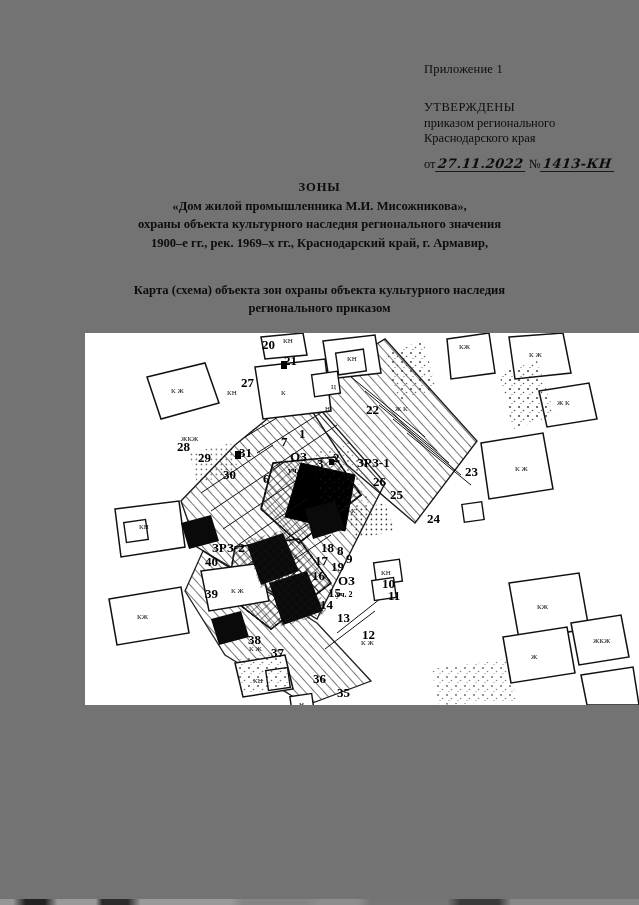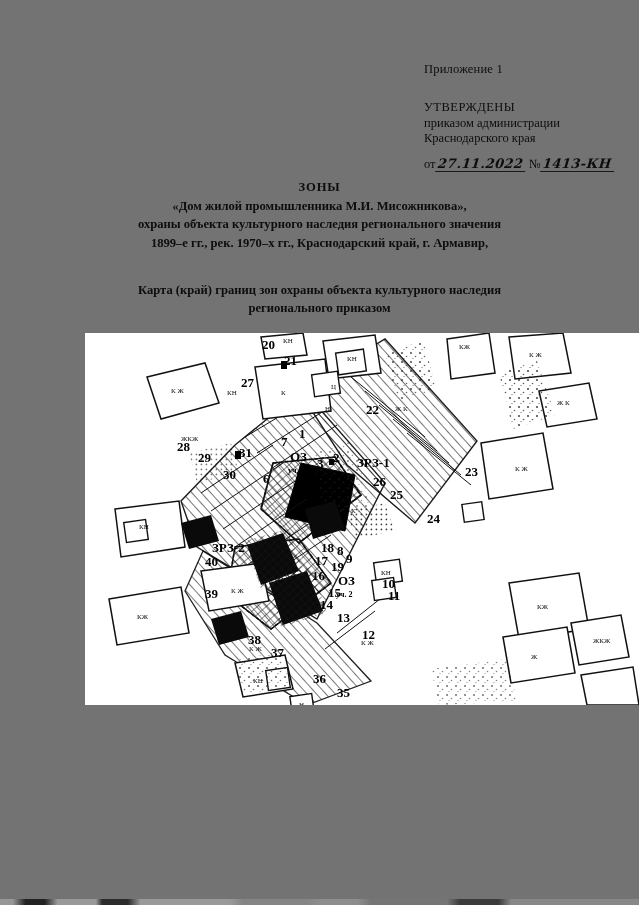--- a/index.html
+++ b/index.html
@@ -71,38 +71,38 @@
 </style>
 </head>
 <body>
 
 <div class="page">
 
   <div class="appendix">Приложение 1</div>
 
   <div class="approve">
     <div class="ttl">УТВЕРЖДЕНЫ</div>
-    <div>приказом администрации</div>
+    <div>приказом регионального</div>
     <div>Краснодарского края</div>
   </div>
 
   <div class="orderline">
     <span>от</span><span class="hand">27.11.2022</span>
     <span>№</span><span class="hand">1413-КН</span>
   </div>
 
   <div class="titleblock">
     <div class="zony">ЗОНЫ</div>
     <div>«Дом жилой промышленника М.И. Мисожникова»,</div>
     <div>охраны объекта культурного наследия регионального значения</div>
-    <div>1899–е гг., рек. 1970–х гг., Краснодарский край, г. Армавир,</div>
+    <div>1900–е гг., рек. 1969–х гг., Краснодарский край, г. Армавир,</div>
   </div>
 
   <div class="maptitle">
-    <div>Карта (край) границ зон охраны объекта культурного наследия</div>
+    <div>Карта (схема) объекта зон охраны объекта культурного наследия</div>
     <div>регионального приказом</div>
   </div>
 
   <div class="mapwrap">
     <svg viewBox="0 0 554 372" xmlns="http://www.w3.org/2000/svg">
       <defs>
         <pattern id="hatchA" width="7" height="7" patternUnits="userSpaceOnUse" patternTransform="rotate(-42)">
           <line x1="0" y1="0" x2="0" y2="7" stroke="#151515" stroke-width="1.25"></line>
         </pattern>
         <pattern id="hatchB" width="6" height="6" patternUnits="userSpaceOnUse" patternTransform="rotate(-42)">

